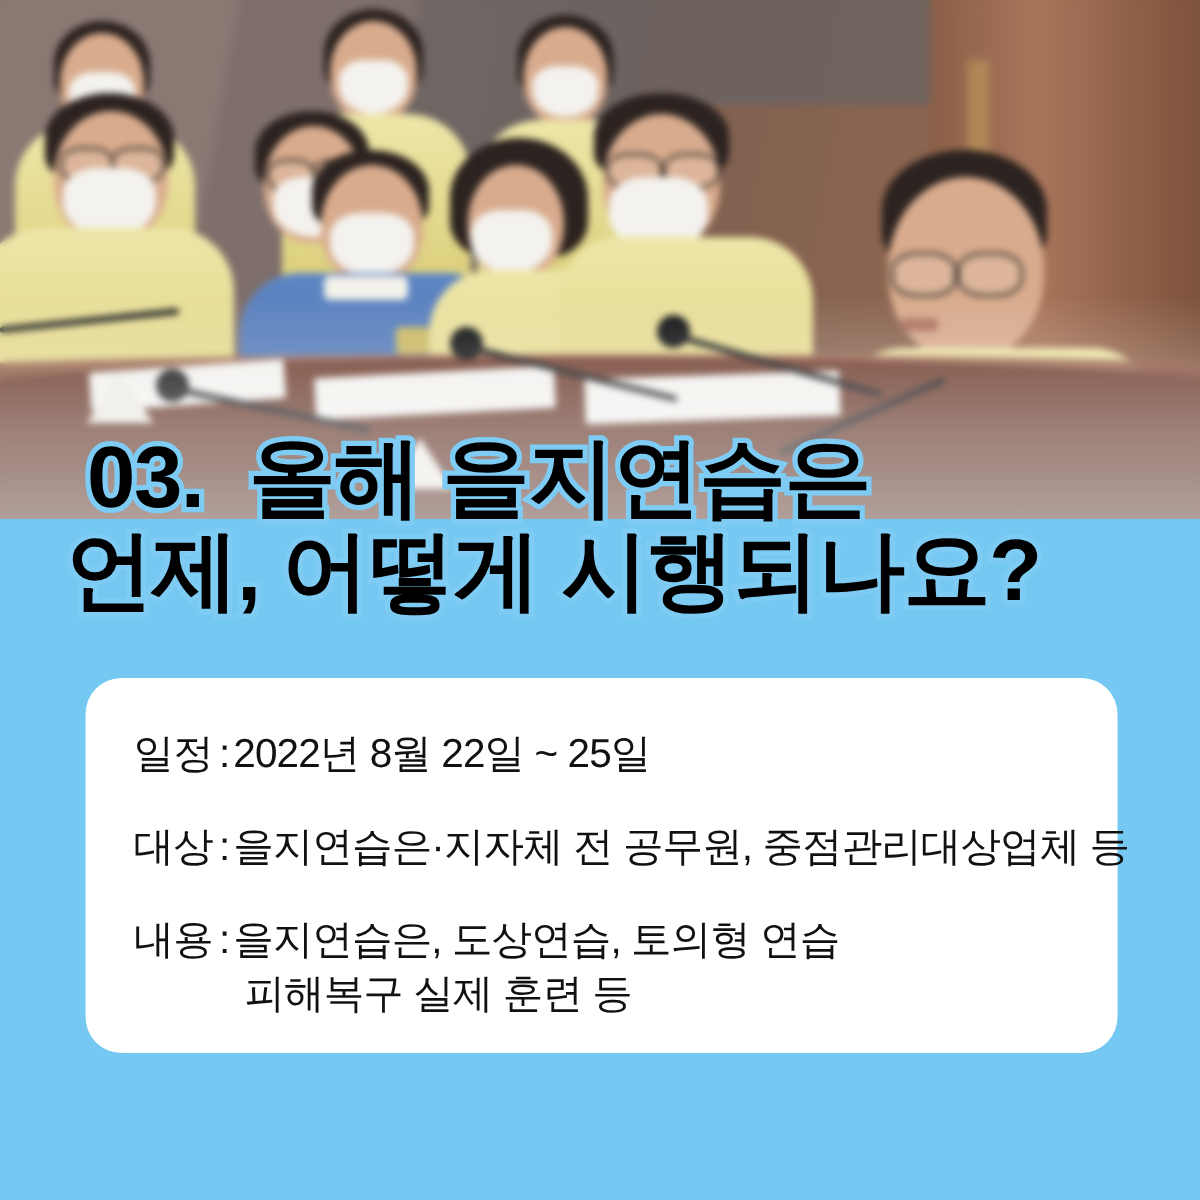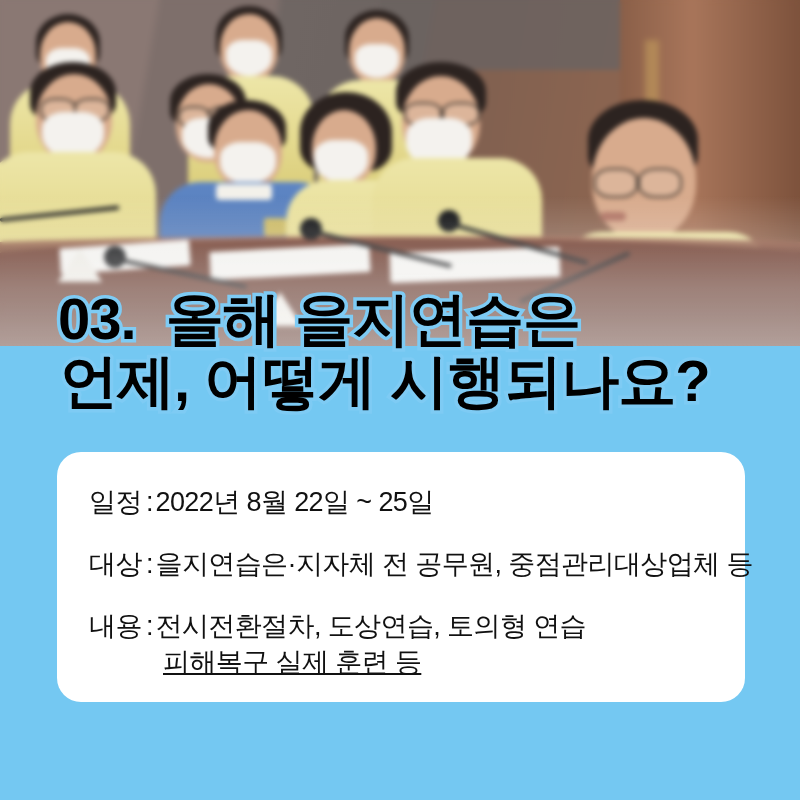--- a/index.html
+++ b/index.html
@@ -178,21 +178,21 @@
     color: #000000;
     -webkit-text-stroke: 7px #7ecbf4;
     paint-order: stroke fill;
     text-align: left;
   }
   .headline-line {
     display: block;
     white-space: pre;
   }
   .headline-line.l1 { padding-left: 58px; }
-  .headline-line.l2 { padding-left: 60px; }
+  .headline-line.l2 { padding-left: 44px; }
 
   
   .info-card {
     position: absolute;
     left: 57px;
     top: 452px;
     width: 688px;
     height: 250px;
     background: #ffffff;
     border-radius: 24px;
@@ -219,21 +219,20 @@
   }
   .info-value {
     font-weight: 400;
     letter-spacing: -0.6px;
   }
   .info-value-second {
     display: block;
     font-weight: 400;
     letter-spacing: -0.6px;
     padding-left: 74px;
-    text-decoration: underline;
   }
 </style>
 </head>
 <body>
 
 <div class="card-canvas">
 
   <div class="photo-area">
     <div class="wall"></div>
     <div class="wall-panel-grey"></div>
@@ -343,19 +342,19 @@
 
     <div class="info-row">
       <span class="info-label">일정</span><span class="info-sep">:</span><span class="info-value">2022년 8월 22일 ~ 25일</span>
     </div>
 
     <div class="info-row">
       <span class="info-label">대상</span><span class="info-sep">:</span><span class="info-value">을지연습은·지자체 전 공무원, 중점관리대상업체 등</span>
     </div>
 
     <div class="info-row">
-      <span class="info-label">내용</span><span class="info-sep">:</span><span class="info-value">전시전환절차, 도상연습, 토의형 연습</span>
+      <span class="info-label">내용</span><span class="info-sep">:</span><span class="info-value">을지연습은, 도상연습, 토의형 연습</span>
       <span class="info-value-second">피해복구 실제 훈련 등</span>
     </div>
 
   </div>
 
 </div>
 
 </body></html>

